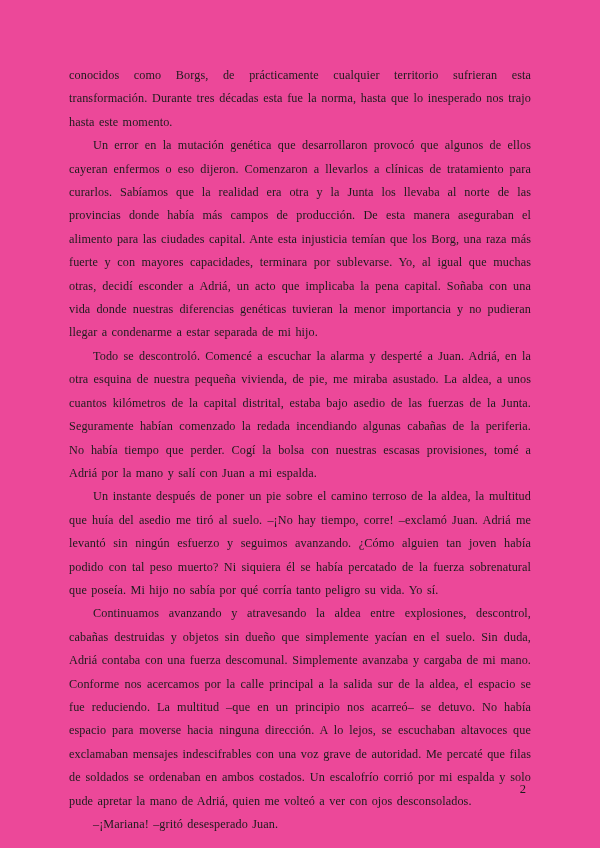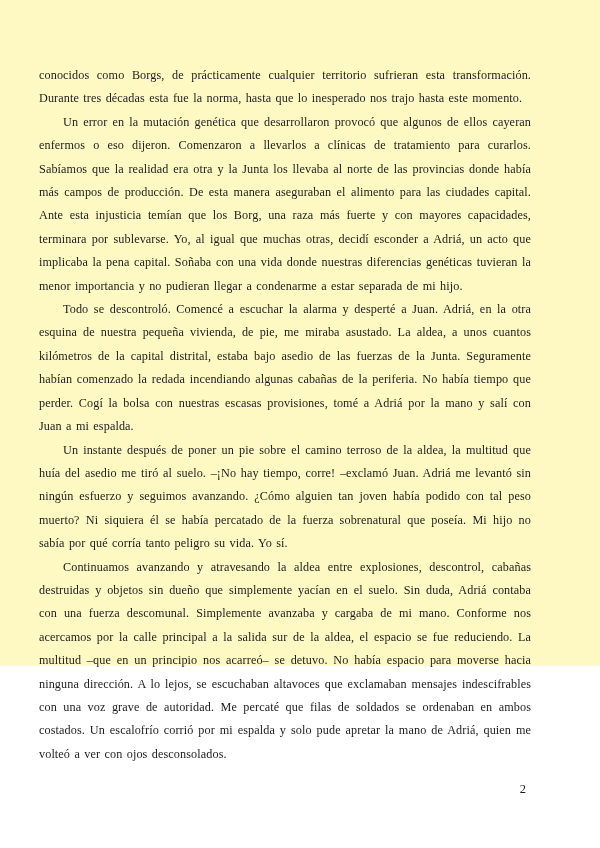--- a/index.html
+++ b/index.html
@@ -13,24 +13,24 @@
     position: relative;
     overflow: hidden;
     font-family: "Liberation Serif", "DejaVu Serif", serif;
     color: #1c1c1c;
   }
   .page {
     position: absolute;
     top: 0;
     left: 0;
     width: 600px;
-    height: 666px;
-    background: #fef9c3;
+    height: 848px;
+    background: #ec4899;
     box-sizing: border-box;
-    padding: 64px 69px 0 39px;
+    padding: 64px 69px 0 69px;
   }
   .text-block p {
     margin: 0;
     font-size: 12.2px;
     line-height: 23.4px;
     text-align: justify;
     text-indent: 24px;
     word-spacing: 1.2px;
     letter-spacing: 0.1px;
   }
@@ -48,15 +48,16 @@
 </head>
 <body>
 
 <div class="page">
   <div class="text-block">
     <p class="continuation">conocidos como Borgs, de prácticamente cualquier territorio sufrieran esta transformación. Durante tres décadas esta fue la norma, hasta que lo inesperado nos trajo hasta este momento.</p>
     <p>Un error en la mutación genética que desarrollaron provocó que algunos de ellos cayeran enfermos o eso dijeron. Comenzaron a llevarlos a clínicas de tratamiento para curarlos. Sabíamos que la realidad era otra y la Junta los llevaba al norte de las provincias donde había más campos de producción. De esta manera aseguraban el alimento para las ciudades capital. Ante esta injusticia temían que los Borg, una raza más fuerte y con mayores capacidades, terminara por sublevarse. Yo, al igual que muchas otras, decidí esconder a Adriá, un acto que implicaba la pena capital. Soñaba con una vida donde nuestras diferencias genéticas tuvieran la menor importancia y no pudieran llegar a condenarme a estar separada de mi hijo.</p>
     <p>Todo se descontroló. Comencé a escuchar la alarma y desperté a Juan. Adriá, en la otra esquina de nuestra pequeña vivienda, de pie, me miraba asustado. La aldea, a unos cuantos kilómetros de la capital distrital, estaba bajo asedio de las fuerzas de la Junta. Seguramente habían comenzado la redada incendiando algunas cabañas de la periferia. No había tiempo que perder. Cogí la bolsa con nuestras escasas provisiones, tomé a Adriá por la mano y salí con Juan a mi espalda.</p>
     <p>Un instante después de poner un pie sobre el camino terroso de la aldea, la multitud que huía del asedio me tiró al suelo. –¡No hay tiempo, corre! –exclamó Juan. Adriá me levantó sin ningún esfuerzo y seguimos avanzando. ¿Cómo alguien tan joven había podido con tal peso muerto? Ni siquiera él se había percatado de la fuerza sobrenatural que poseía. Mi hijo no sabía por qué corría tanto peligro su vida. Yo sí.</p>
     <p>Continuamos avanzando y atravesando la aldea entre explosiones, descontrol, cabañas destruidas y objetos sin dueño que simplemente yacían en el suelo. Sin duda, Adriá contaba con una fuerza descomunal. Simplemente avanzaba y cargaba de mi mano. Conforme nos acercamos por la calle principal a la salida sur de la aldea, el espacio se fue reduciendo. La multitud –que en un principio nos acarreó– se detuvo. No había espacio para moverse hacia ninguna dirección. A lo lejos, se escuchaban altavoces que exclamaban mensajes indescifrables con una voz grave de autoridad. Me percaté que filas de soldados se ordenaban en ambos costados. Un escalofrío corrió por mi espalda y solo pude apretar la mano de Adriá, quien me volteó a ver con ojos desconsolados.</p>
+    <p>–¡Mariana! –gritó desesperado Juan.</p>
   </div>
   <div class="page-number">2</div>
 </div>
 
 </body></html>

